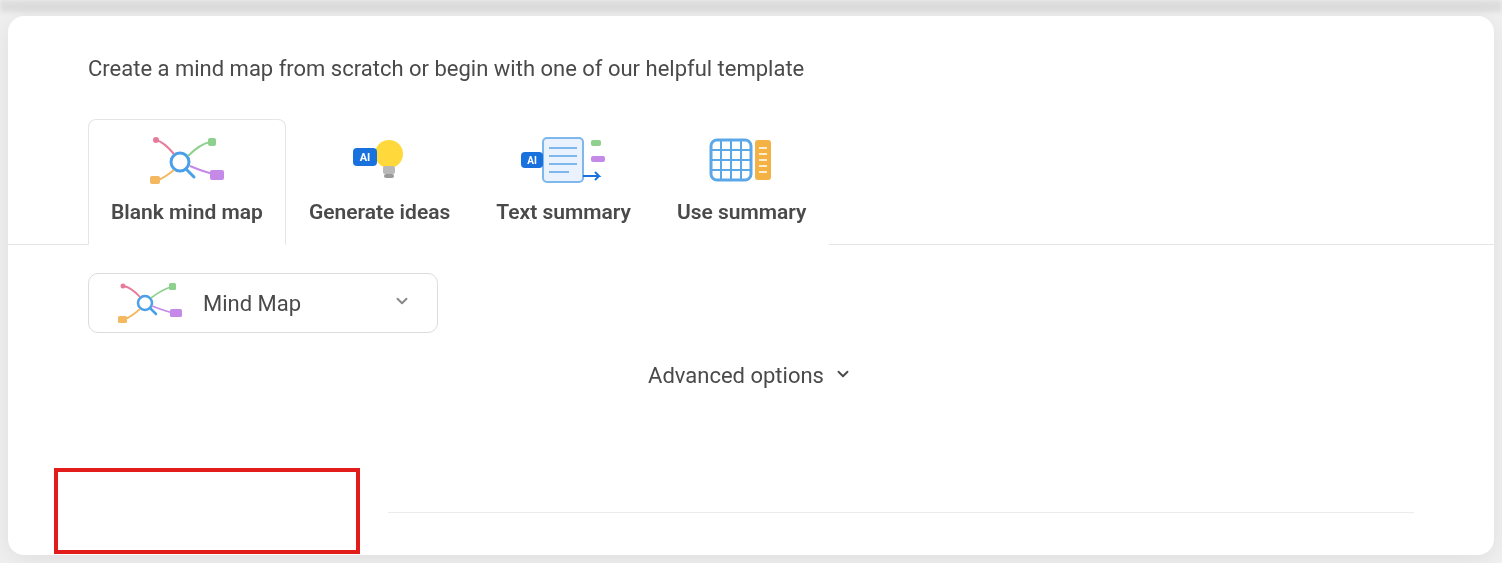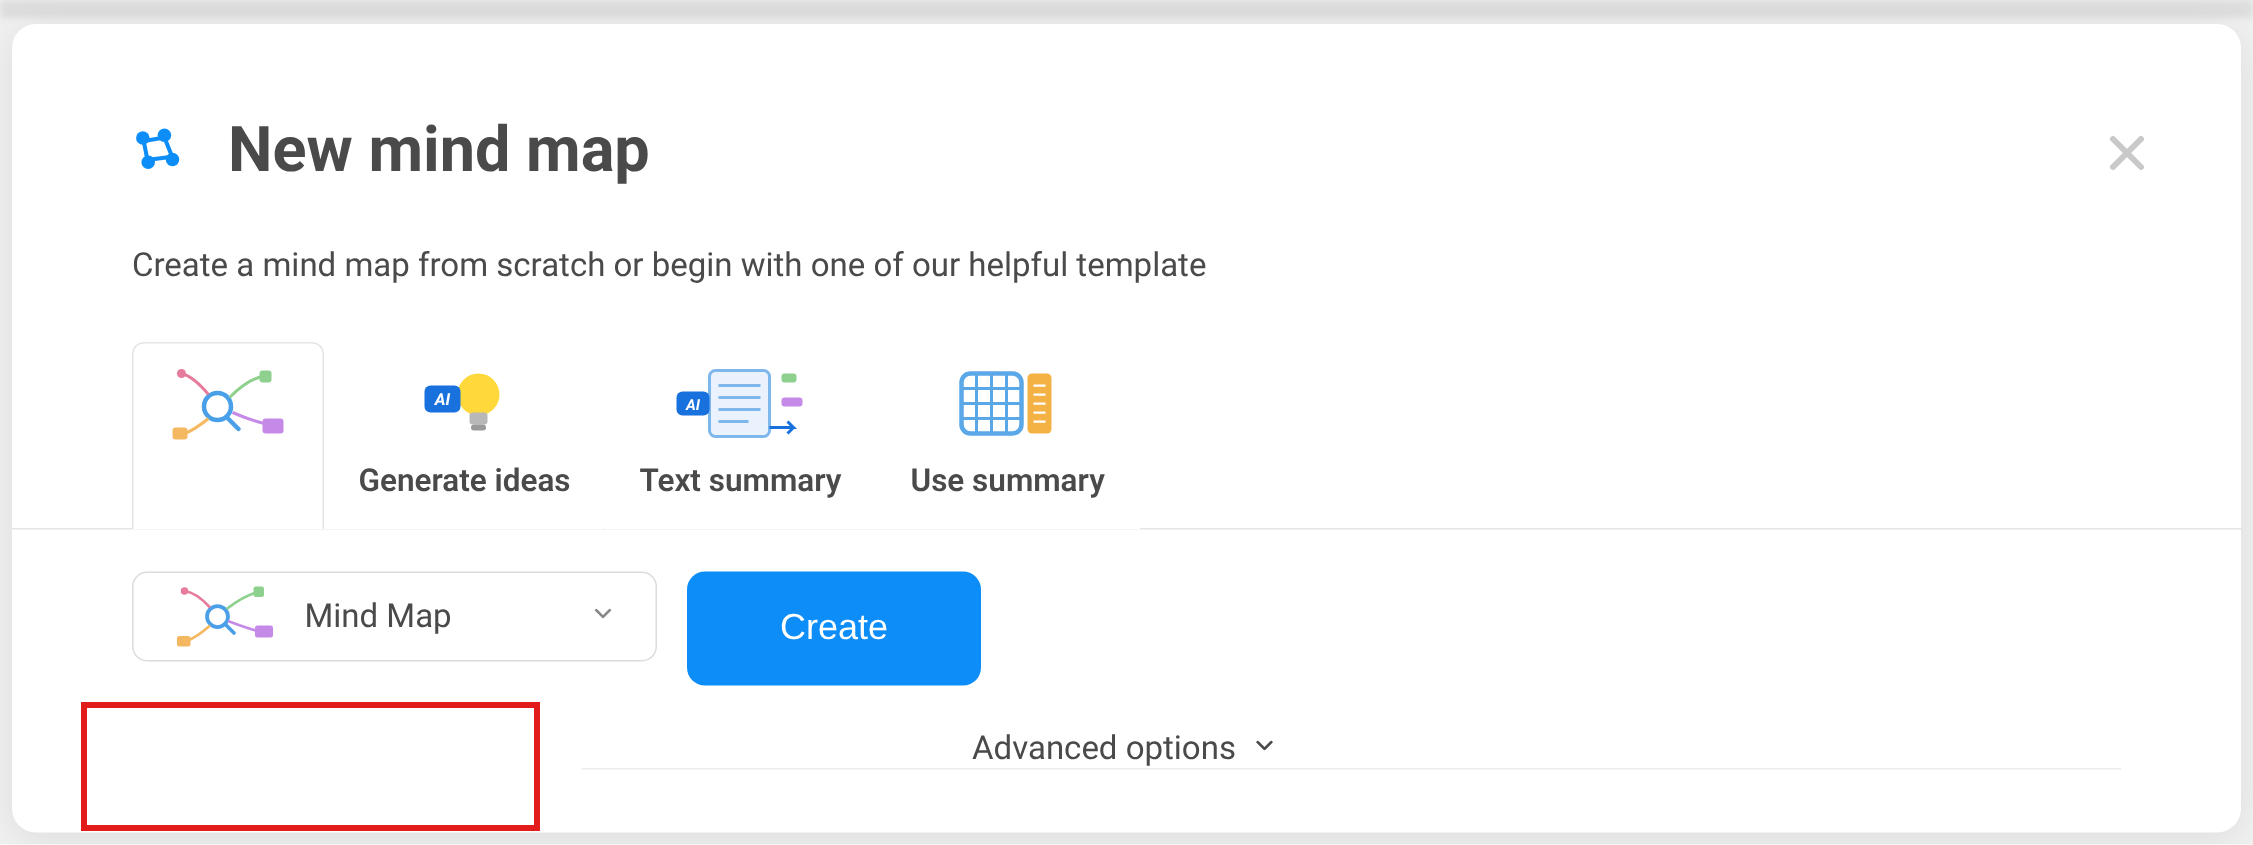--- a/index.html
+++ b/index.html
@@ -81,21 +81,20 @@
     }
     .tab.active {
       border: 1px solid #e5e5e5;
       border-bottom: 1px solid #fff;
     }
     .tab-icon {
       height: 52px;
       display: flex;
       align-items: center;
       justify-content: flex-start;
-      font-style: italic;
     }
     .tab-label {
       font-size: 21px;
       font-weight: 600;
       color: #4a4a4a;
       white-space: nowrap;
     }
     .form-row {
       display: flex;
       gap: 20px;
@@ -181,61 +180,41 @@
       border-top: 1px solid #ececec;
     }
   </style>
 </head>
 <body>
 
 <div class="blur-bg"></div>
 
 <div class="modal">
 
-  <div class="header-row">
-    <div class="app-icon">
-      <svg viewBox="0 0 40 40" width="36" height="36">
-        <circle cx="8" cy="10" r="5" fill="#0d8df7"></circle>
-        <circle cx="24" cy="8" r="5" fill="#0d8df7"></circle>
-        <circle cx="12" cy="28" r="5" fill="#0d8df7"></circle>
-        <circle cx="30" cy="26" r="5" fill="#0d8df7"></circle>
-        <line x1="10" y1="12" x2="22" y2="10" stroke="#0d8df7" stroke-width="3"></line>
-        <line x1="14" y1="26" x2="28" y2="24" stroke="#0d8df7" stroke-width="3"></line>
-        <line x1="9" y1="14" x2="11" y2="24" stroke="#0d8df7" stroke-width="3"></line>
-        <line x1="25" y1="12" x2="29" y2="22" stroke="#0d8df7" stroke-width="3"></line>
-      </svg>
-    </div>
-    <h1 class="title">New mind map</h1>
-    <div class="close-btn">
-      <svg width="32" height="32" viewBox="0 0 24 24">
-        <line x1="5" y1="5" x2="19" y2="19" stroke="currentColor" stroke-width="3" stroke-linecap="round"></line>
-        <line x1="19" y1="5" x2="5" y2="19" stroke="currentColor" stroke-width="3" stroke-linecap="round"></line>
-      </svg>
-    </div>
-  </div>
 
   <p class="subtitle">Create a mind map from scratch or begin with one of our helpful template</p>
 
   <div class="tabs">
 
     <div class="tab active">
       <div class="tab-icon">
         <svg width="82" height="52" viewBox="0 0 82 52">
           <circle cx="34" cy="28" r="9" fill="none" stroke="#4aa0e8" stroke-width="3"></circle>
           <line x1="40" y1="35" x2="48" y2="43" stroke="#4aa0e8" stroke-width="3" stroke-linecap="round"></line>
           <path d="M28 20 Q18 8 10 6" stroke="#e77b9b" stroke-width="2" fill="none"></path>
           <circle cx="10" cy="6" r="3" fill="#e77b9b"></circle>
           <path d="M42 22 Q54 10 64 8" stroke="#8ed08e" stroke-width="2" fill="none"></path>
           <rect x="62" y="4" width="8" height="8" rx="2" fill="#8ed08e"></rect>
           <path d="M28 36 Q18 44 12 46" stroke="#f4b860" stroke-width="2" fill="none"></path>
           <rect x="4" y="42" width="10" height="8" rx="2" fill="#f4b860"></rect>
           <path d="M44 32 Q58 38 68 40" stroke="#c58ae8" stroke-width="2" fill="none"></path>
           <rect x="64" y="36" width="14" height="10" rx="2" fill="#c58ae8"></rect>
         </svg>
       </div>
+      <span class="tab-label">Blank mind map</span>
     </div>
 
     <div class="tab">
       <div class="tab-icon">
         <svg width="66" height="52" viewBox="0 0 66 52">
           <circle cx="42" cy="20" r="14" fill="#ffd93b"></circle>
           <rect x="36" y="32" width="12" height="8" rx="2" fill="#b8b8b8"></rect>
           <rect x="37" y="40" width="10" height="4" rx="2" fill="#9a9a9a"></rect>
           <rect x="6" y="14" width="24" height="18" rx="4" fill="#1871dd"></rect>
           <text x="18" y="27" font-size="11" font-weight="700" fill="#fff" text-anchor="middle">AI</text>
@@ -301,21 +280,20 @@
           <rect x="55" y="28" width="12" height="8" rx="1.5" fill="#c58ae8"></rect>
         </svg>
       </div>
       <span class="type-label">Mind Map</span>
       <span class="chevron">
         <svg width="18" height="18" viewBox="0 0 24 24">
             <path d="M6 9l6 6 6-6" stroke="currentColor" stroke-width="2.5" fill="none" stroke-linecap="round" stroke-linejoin="round"></path>
           </svg>
       </span>
     </div>
-    <button class="create-btn">Create</button>
   </div>
 
   <div class="adv-row">
     <div class="adv-toggle">
       <span>Advanced options</span>
       <span>
         <svg width="18" height="18" viewBox="0 0 24 24">
             <path d="M6 9l6 6 6-6" stroke="#4a4a4a" stroke-width="2.5" fill="none" stroke-linecap="round" stroke-linejoin="round"></path>
           </svg>
       </span>

